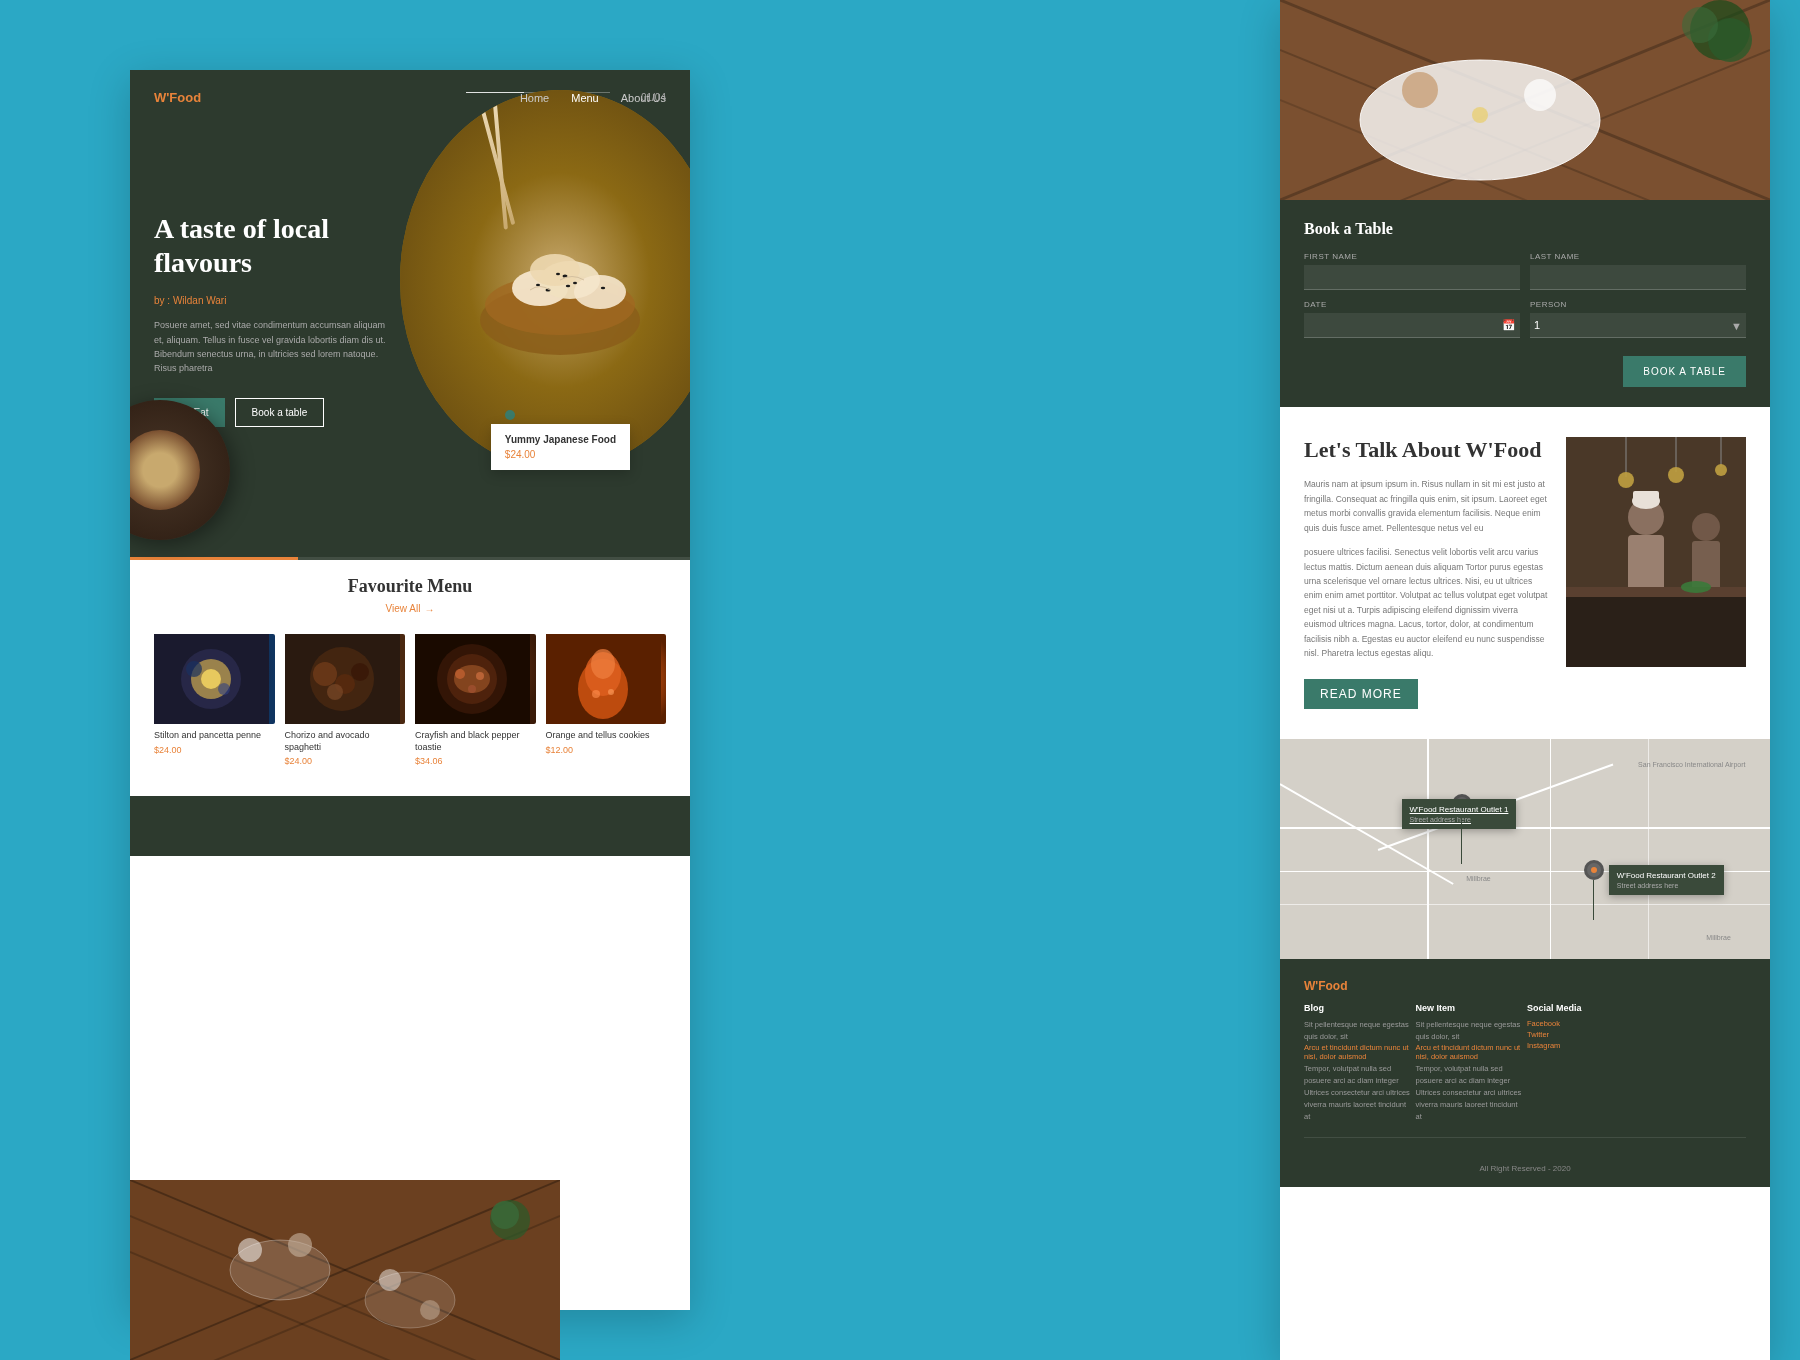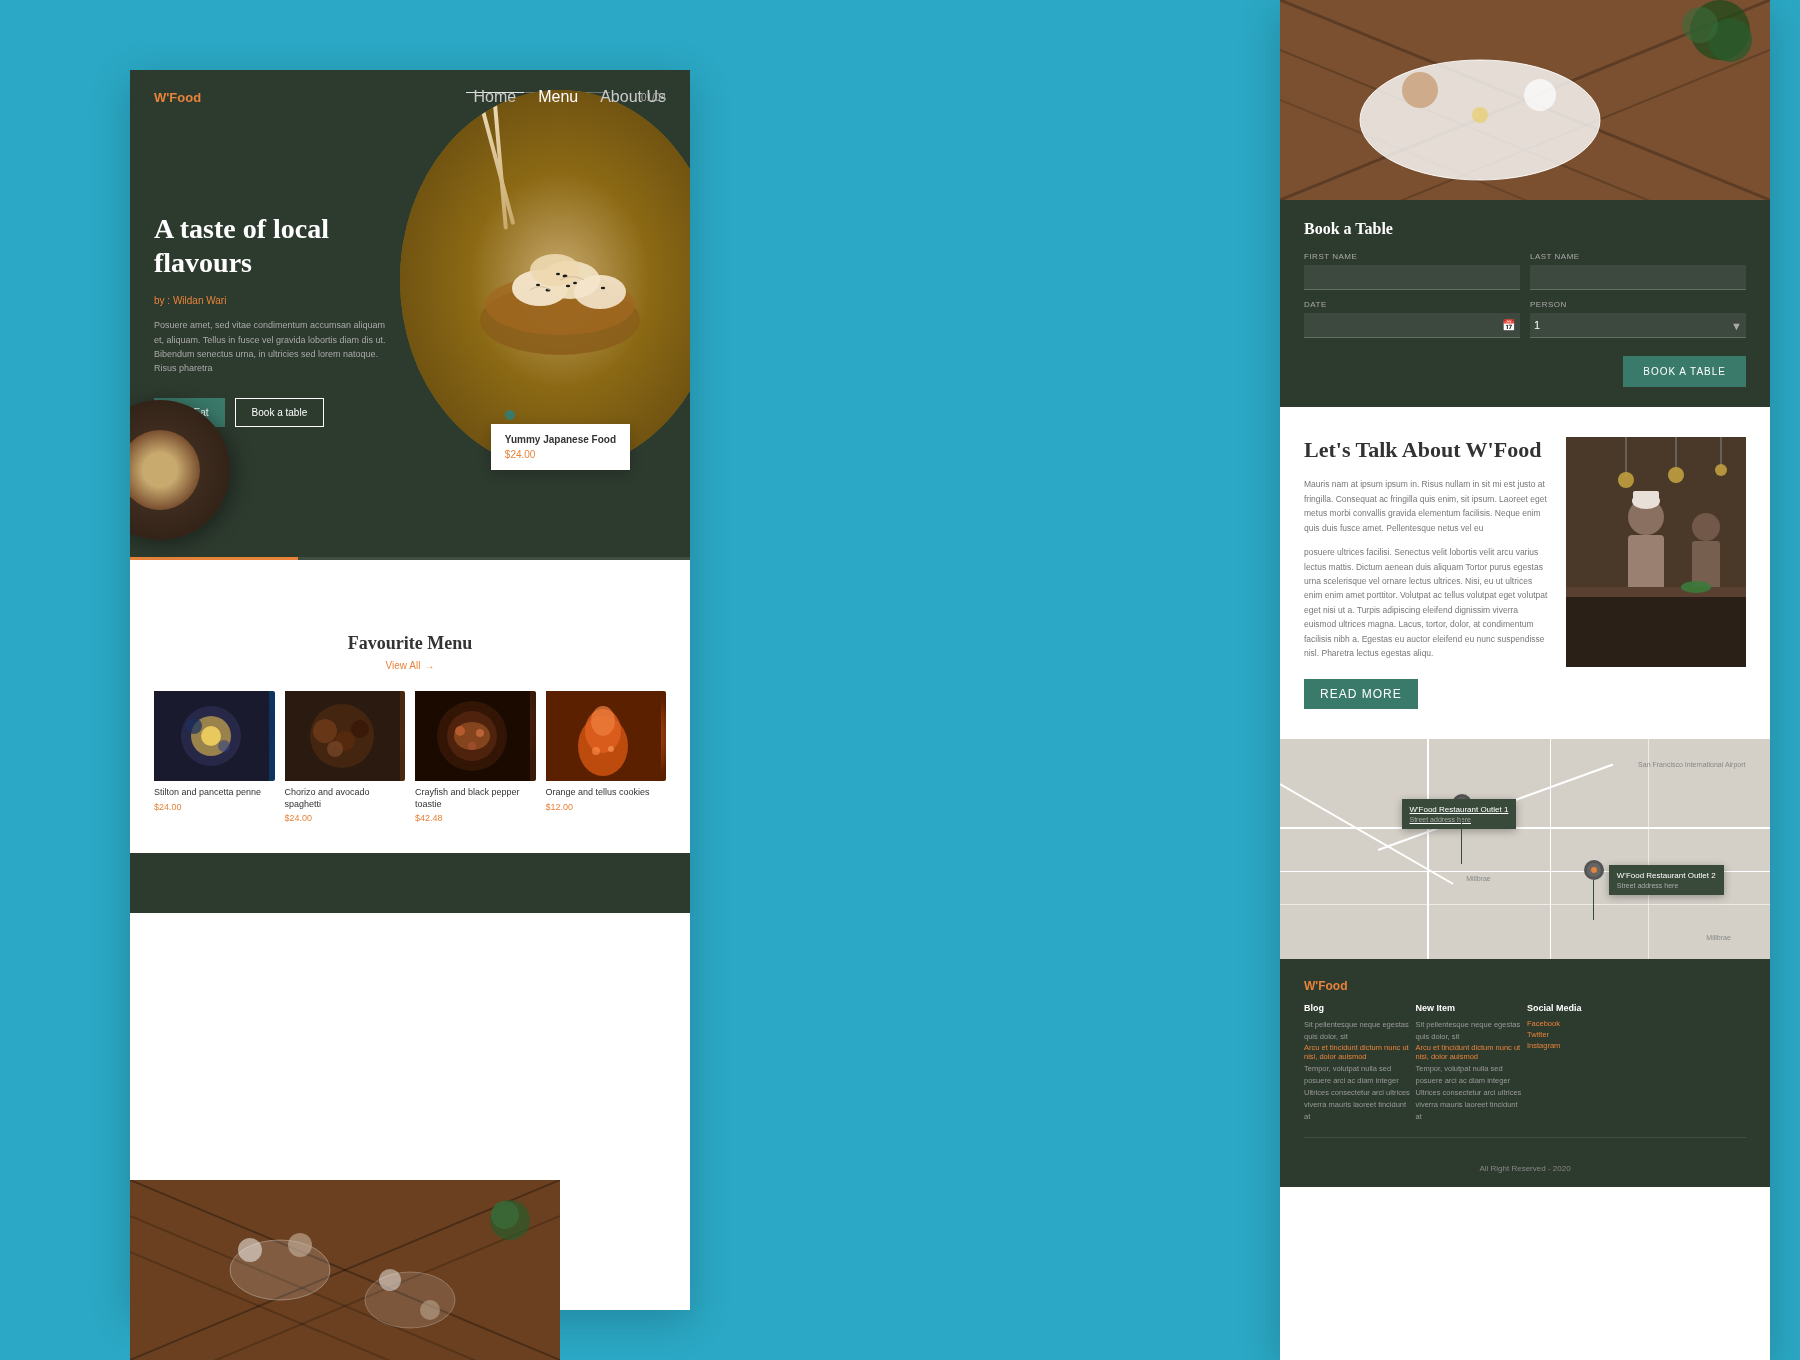--- a/index.html
+++ b/index.html
@@ -54,21 +54,21 @@
 
     .nav-links {
       display: flex;
       gap: 22px;
       list-style: none;
     }
 
     .nav-links li a {
       color: #ccc;
       text-decoration: none;
-      font-size: 16px;
+      font-size: 11px;
       font-family: sans-serif;
     }
 
     .nav-links li a.active {
       color: #fff;
     }
 
     .hero-content {
       position: absolute;
       left: 24px;
@@ -257,22 +257,21 @@
 
     .progress-fill {
       height: 100%;
       width: 30%;
       background: #e8833a;
     }
 
     
     .menu-section {
       background: #fff;
-      padding: 36px 24px 20px;
-      margin-top: 37px;
+      padding: 16px 24px 20px;
     }
 
     .menu-header {
       text-align: center;
       margin-bottom: 20px;
     }
 
     .menu-title {
       font-size: 18px;
       color: #333;
@@ -859,21 +858,21 @@
             <rect width="115" height="90" fill="#1a0a00"></rect>
             <circle cx="57" cy="45" r="35" fill="#3a1808" opacity="0.8"></circle>
             <circle cx="57" cy="45" r="25" fill="#5a2810" opacity="0.7"></circle>
             <ellipse cx="57" cy="45" rx="18" ry="14" fill="#8a4820" opacity="0.9"></ellipse>
             <circle cx="45" cy="40" r="5" fill="#c06030" opacity="0.8"></circle>
             <circle cx="65" cy="42" r="4" fill="#d07040" opacity="0.7"></circle>
             <circle cx="57" cy="55" r="4" fill="#a05030" opacity="0.8"></circle>
           </svg>
         </div>
         <div class="menu-item-name">Crayfish and black pepper toastie</div>
-        <div class="menu-item-price">$42.48</div>
+        <div class="menu-item-price">$34.06</div>
       </div>
       <div class="menu-item">
         <div class="menu-img-placeholder food-img-4">
           <svg width="115" height="90" viewBox="0 0 115 90">
             <rect width="115" height="90" fill="#5a2000"></rect>
             <ellipse cx="57" cy="55" rx="25" ry="30" fill="#c85010" opacity="0.9"></ellipse>
             <ellipse cx="57" cy="40" rx="18" ry="22" fill="#e06020" opacity="0.8"></ellipse>
             <ellipse cx="57" cy="30" rx="12" ry="15" fill="#f08040" opacity="0.7"></ellipse>
             <circle cx="50" cy="60" r="4" fill="#ff9050" opacity="0.6"></circle>
             <circle cx="65" cy="58" r="3" fill="#ffa060" opacity="0.6"></circle>

